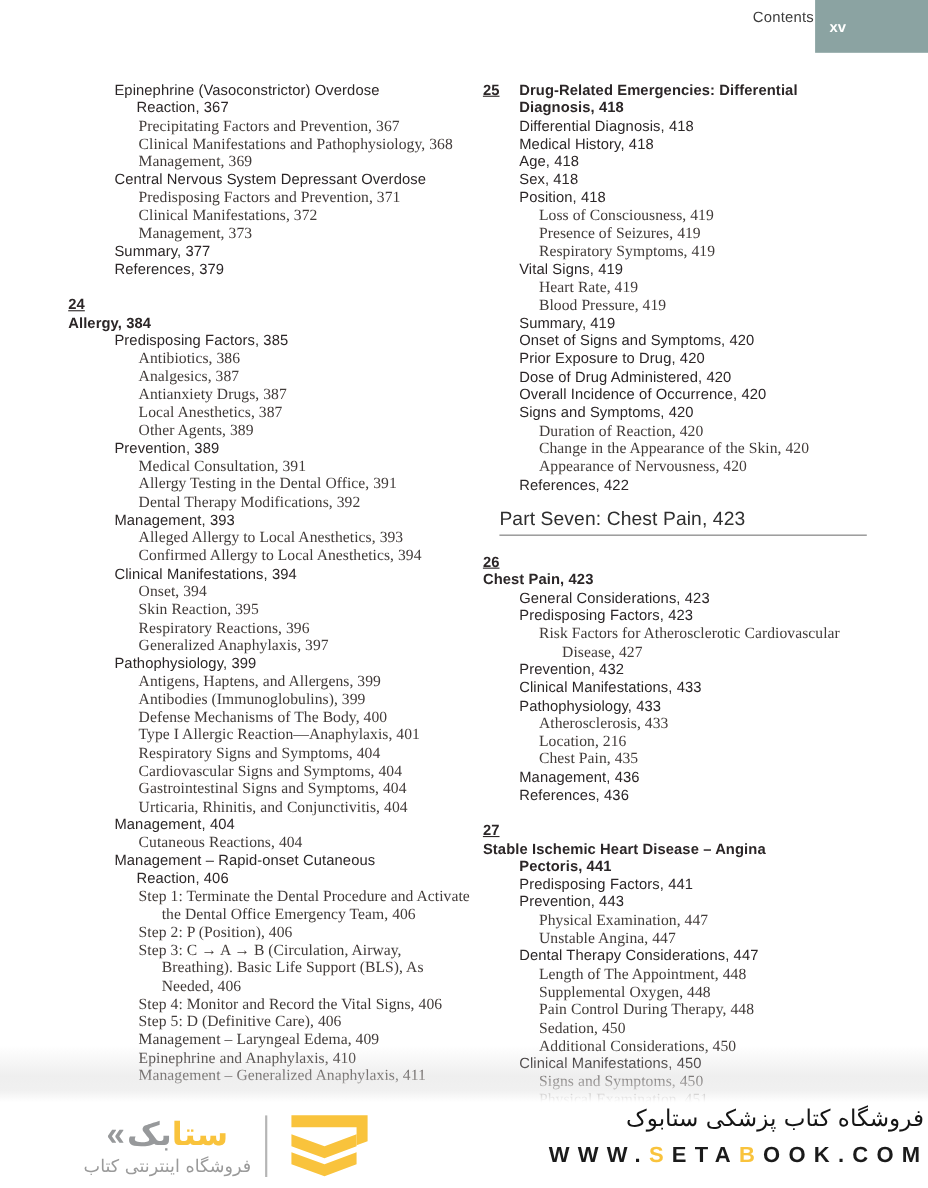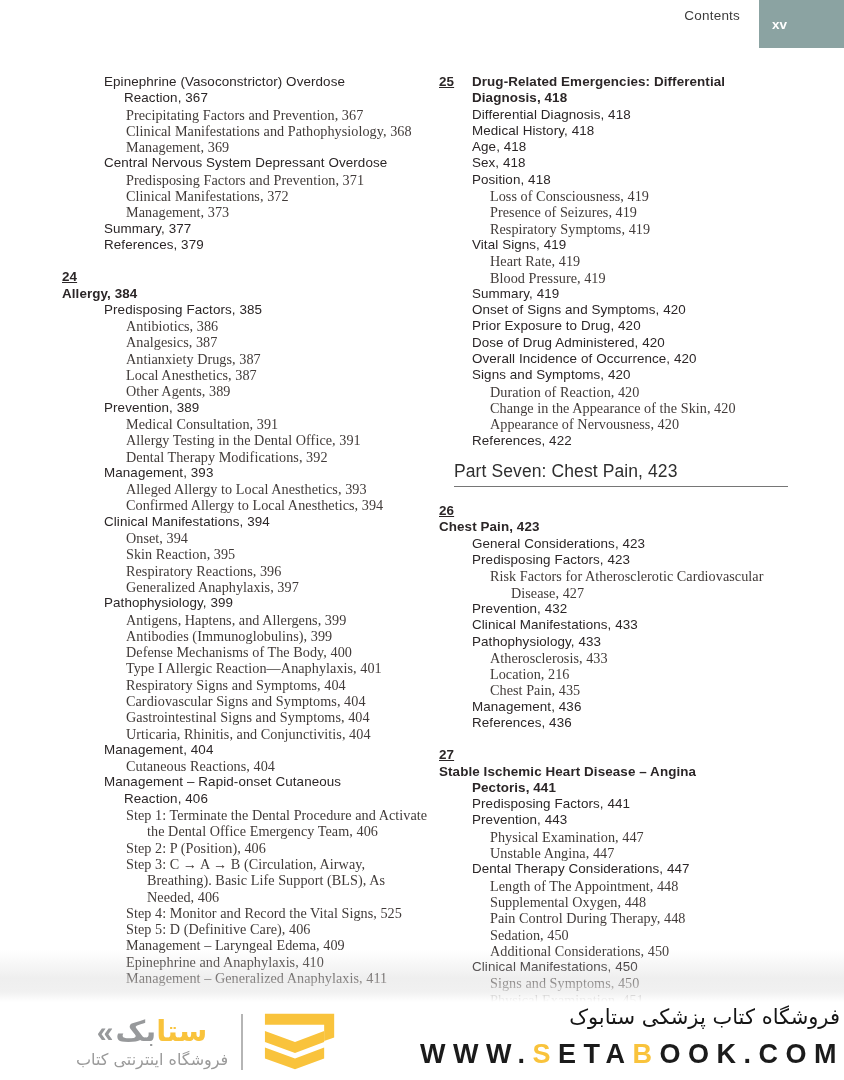--- a/index.html
+++ b/index.html
@@ -12,21 +12,21 @@
     color:#2b2627;
   }
   .page { position:absolute; inset:0; background:#fff; }
 
   
   .header-label{
     position:absolute; top:8px; right:104px;
     font-size:13.5px; color:#3c3c3c; letter-spacing:.2px;
   }
   .page-tab{
-    position:absolute; top:0; right:0; width:85px; height:48px;
+    position:absolute; top:0; right:0; width:103px; height:48px;
     display:flex; align-items:center; padding-left:13px; 
     color:#fff; font-weight:bold; font-size:13.5px;
   }
 
   
   .toc{ position:absolute; top:66px; left:0; right:0; height:936px; overflow:hidden; }
   .col{ position:absolute; top:8px; }
   .col-left{ left:62px; }
   .col-right{ left:439px; }
 
@@ -84,21 +84,21 @@
   .sep{ width:2px; height:56px; background:#b5b5b5; margin:0 11px 0 13px; }
   .emblem svg{ display:block; width:82px; height:60px; }
 
   .store-title{
     position:absolute; right:4px; top:3px;
     font-family:"DejaVu Sans", sans-serif; font-size:21px; color:#151515;
     direction:rtl;
   }
   .website{
     position:absolute; right:0px; top:37px;
-    font-size:27px; font-weight:bold; letter-spacing:7.5px; color:#1b1b1b;
+    font-size:20px; font-weight:bold; letter-spacing:7.5px; color:#1b1b1b;
     font-family:"Liberation Sans", sans-serif;
   }
 </style>
 </head>
 <body>
 
 <div class="page">
 
   <div class="header-label">Contents</div>
   <div class="page-tab" id="page-tab" style="background: rgb(139, 163, 162);">
@@ -152,21 +152,21 @@
         <div class="row l1">Management, 404</div>
         <div class="row l2">Cutaneous Reactions, 404</div>
         <div class="row l1">Management – Rapid-onset Cutaneous</div>
         <div class="row l1-cont">Reaction, 406</div>
         <div class="row l2">Step 1: Terminate the Dental Procedure and Activate</div>
         <div class="row l2-cont">the Dental Office Emergency Team, 406</div>
         <div class="row l2">Step 2: P (Position), 406</div>
         <div class="row l2">Step 3: C → A → B (Circulation, Airway,</div>
         <div class="row l2-cont">Breathing). Basic Life Support (BLS), As</div>
         <div class="row l2-cont">Needed, 406</div>
-        <div class="row l2">Step 4: Monitor and Record the Vital Signs, 525</div>
+        <div class="row l2">Step 4: Monitor and Record the Vital Signs, 406</div>
         <div class="row l2">Step 5: D (Definitive Care), 406</div>
         <div class="row l2">Management – Laryngeal Edema, 409</div>
         <div class="row l2">Epinephrine and Anaphylaxis, 410</div>
         <div class="row l2">Management – Generalized Anaphylaxis, 411</div>
       </div>
     <div class="col col-right" id="col-right">
         <div class="row chapter">
           <span class="num">25</span>
           <span class="ct">Drug-Related Emergencies: Differential</span>
         </div>

